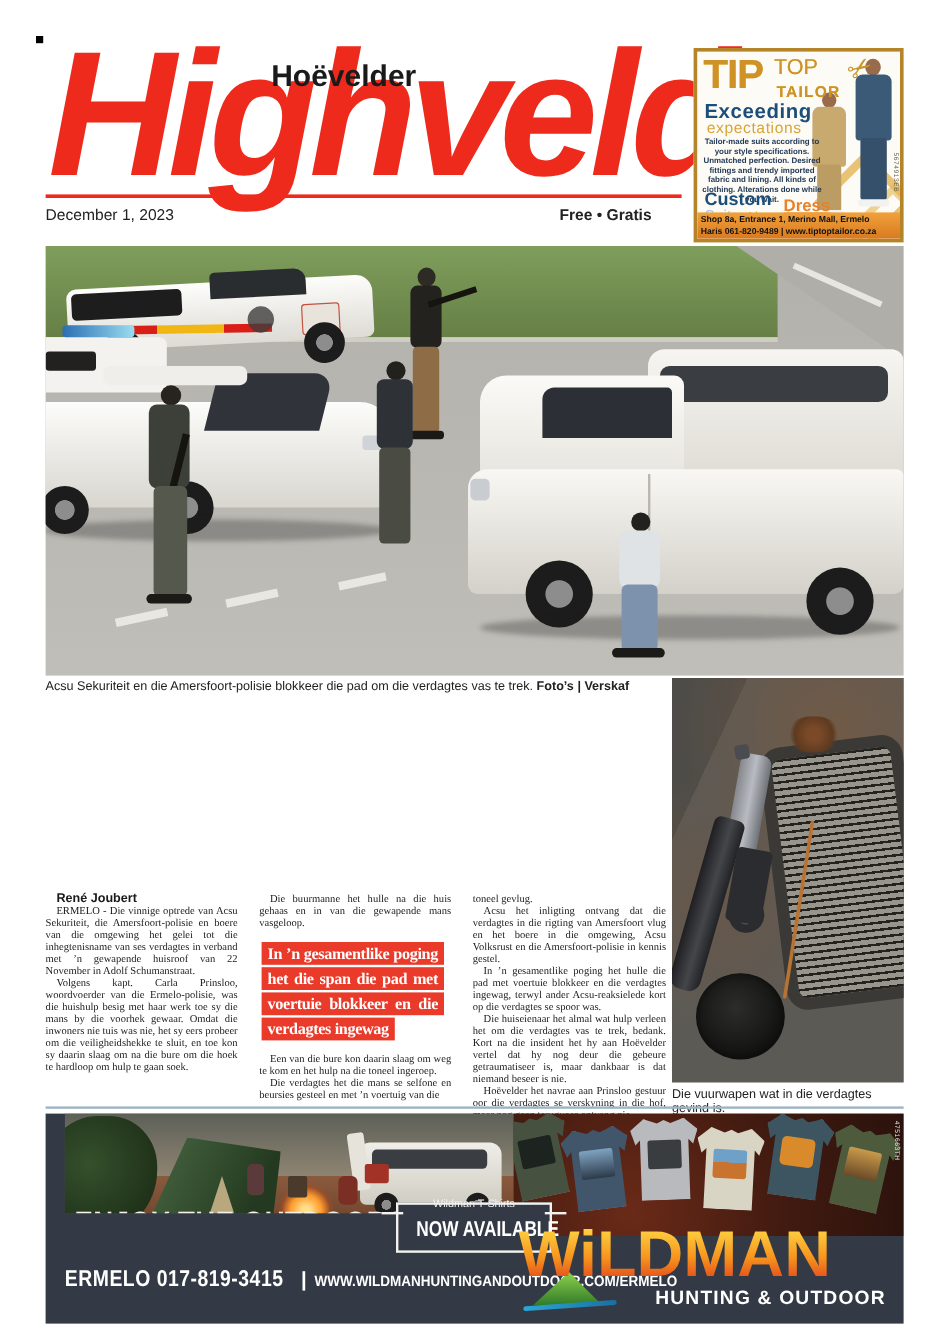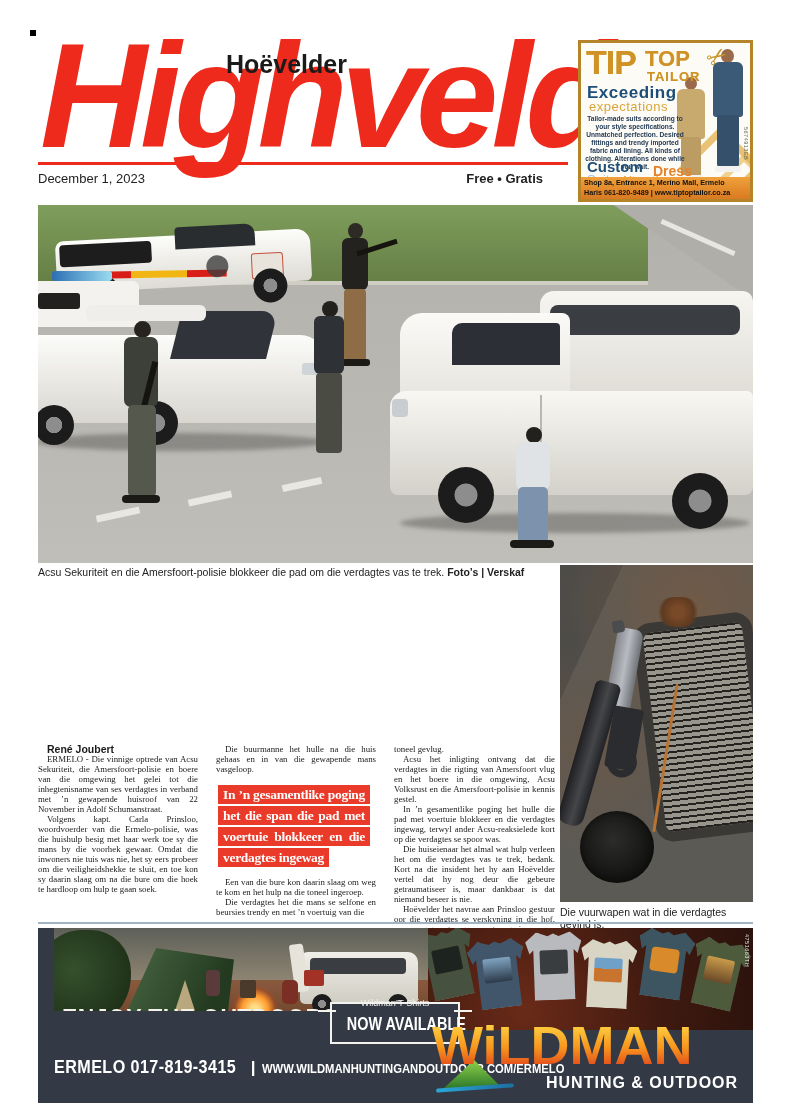--- a/index.html
+++ b/index.html
@@ -68,21 +68,21 @@
       <div class="abs" style="left:42px;top:117px;width:26px;height:6px;background:#f2f2f0;border-radius:3px;"></div>
       <div class="fig-head" style="left:12px;top:28px;width:12px;height:13px;background:#9a6b4a;"></div>
       <div class="abs" style="left:4px;top:40px;width:28px;height:50px;background:#c8a96e;border-radius:6px 6px 3px 3px;"></div>
       <div class="abs" style="left:8px;top:88px;width:20px;height:40px;background:#bb9c62;border-radius:3px;"></div>
       <div class="abs" style="left:6px;top:126px;width:24px;height:5px;background:#f2f2f0;border-radius:3px;"></div>
     </div>
 
     <div class="abs" style="left:5px;top:0px;font-size:34px;font-weight:900;letter-spacing:-1px;">
       <span class="grad-gold">TIP</span>
     </div>
-    <div class="abs" style="left:64px;top:3px;font-size:22px;font-weight:700;">
+    <div class="abs" style="left:64px;top:3px;font-size:18px;font-weight:400;">
       <span class="grad-gold">TOP</span>
     </div>
     <div class="abs" style="left:66px;top:26px;font-size:13px;font-weight:bold;letter-spacing:1px;">
       <span class="grad-gold">TAILOR</span>
     </div>
     <div class="abs" style="left:126px;top:0px;font-size:24px;color:#c8962e;transform:rotate(-35deg);">✂</div>
 
     <div class="abs" style="left:6px;top:40px;font-size:17px;font-weight:900;color:#1d4e79;letter-spacing:.5px;">Exceeding</div>
     <div class="abs" style="left:8px;top:56px;font-size:13px;color:#d9a53a;letter-spacing:.5px;">expectations</div>
 
@@ -208,21 +208,21 @@
       <p>ERMELO - Die vinnige optrede van Acsu Sekuriteit, die Amersfoort-polisie en boere van die omgewing het gelei tot die inhegtenisname van ses verdagtes in verband met ’n gewapende huisroof van 22 November in Adolf Schumanstraat.</p>
       <p>Volgens kapt. Carla Prinsloo, woordvoerder van die Ermelo-polisie, was die huishulp besig met haar werk toe sy die mans by die voorhek gewaar. Omdat die inwoners nie tuis was nie, het sy eers probeer om die veiligheidshekke te sluit, en toe kon sy daarin slaag om na die bure om die hoek te hardloop om hulp te gaan soek.</p>
     </div>
 
     <div class="abs art" style="left:178px;top:0;width:160px;">
       <p>Die buurmanne het hulle na die huis gehaas en in van die gewapende mans vasgeloop.</p>
       <div class="pullq" style="margin:10px 0 9px 2px;width:152px;">
         <span>In ’n gesamentlike poging het die span die pad met voertuie blokkeer en die verdagtes ingewag</span>
       </div>
       <p>Een van die bure kon daarin slaag om weg te kom en het hulp na die toneel ingeroep.</p>
-      <p>Die verdagtes het die mans se selfone en beursies trendy en met ’n voertuig van die</p>
+      <p>Die verdagtes het die mans se selfone en beursies gesteel en met ’n voertuig van die</p>
     </div>
 
     <div class="abs art" style="left:356px;top:0;width:161px;">
       <p class="noind">toneel gevlug.</p>
       <p>Acsu het inligting ontvang dat die verdagtes in die rigting van Amersfoort vlug en het boere in die omgewing, Acsu Volksrust en die Amersfoort-polisie in kennis gestel.</p>
       <p>In ’n gesamentlike poging het hulle die pad met voertuie blokkeer en die verdagtes ingewag, terwyl ander Acsu-reaksielede kort op die verdagtes se spoor was.</p>
       <p>Die huiseienaar het almal wat hulp verleen het om die verdagtes vas te trek, bedank. Kort na die insident het hy aan Hoëvelder vertel dat hy nog deur die gebeure getraumatiseer is, maar dankbaar is dat niemand beseer is nie.</p>
       <p>Hoëvelder het navrae aan Prinsloo gestuur oor die verdagtes se verskyning in die hof, maar nog geen terugvoer ontvang nie.</p>
     </div>
   </div>

